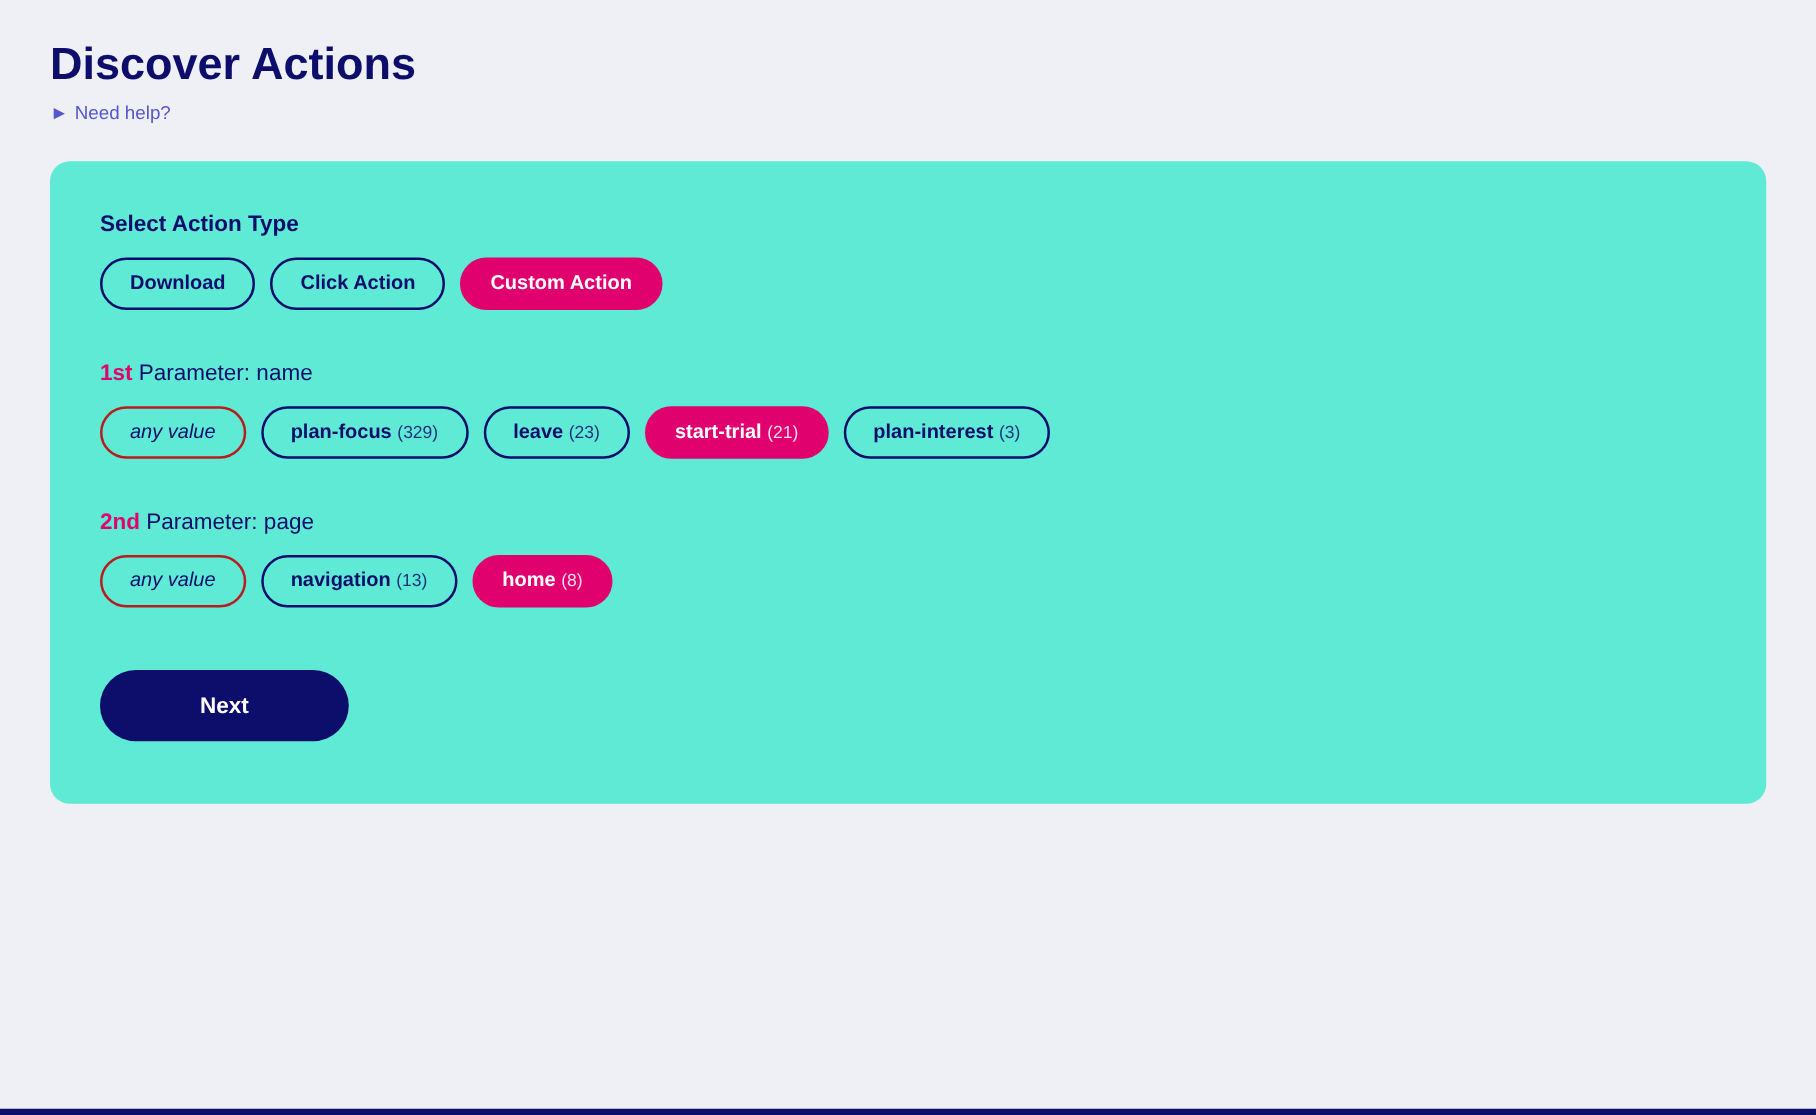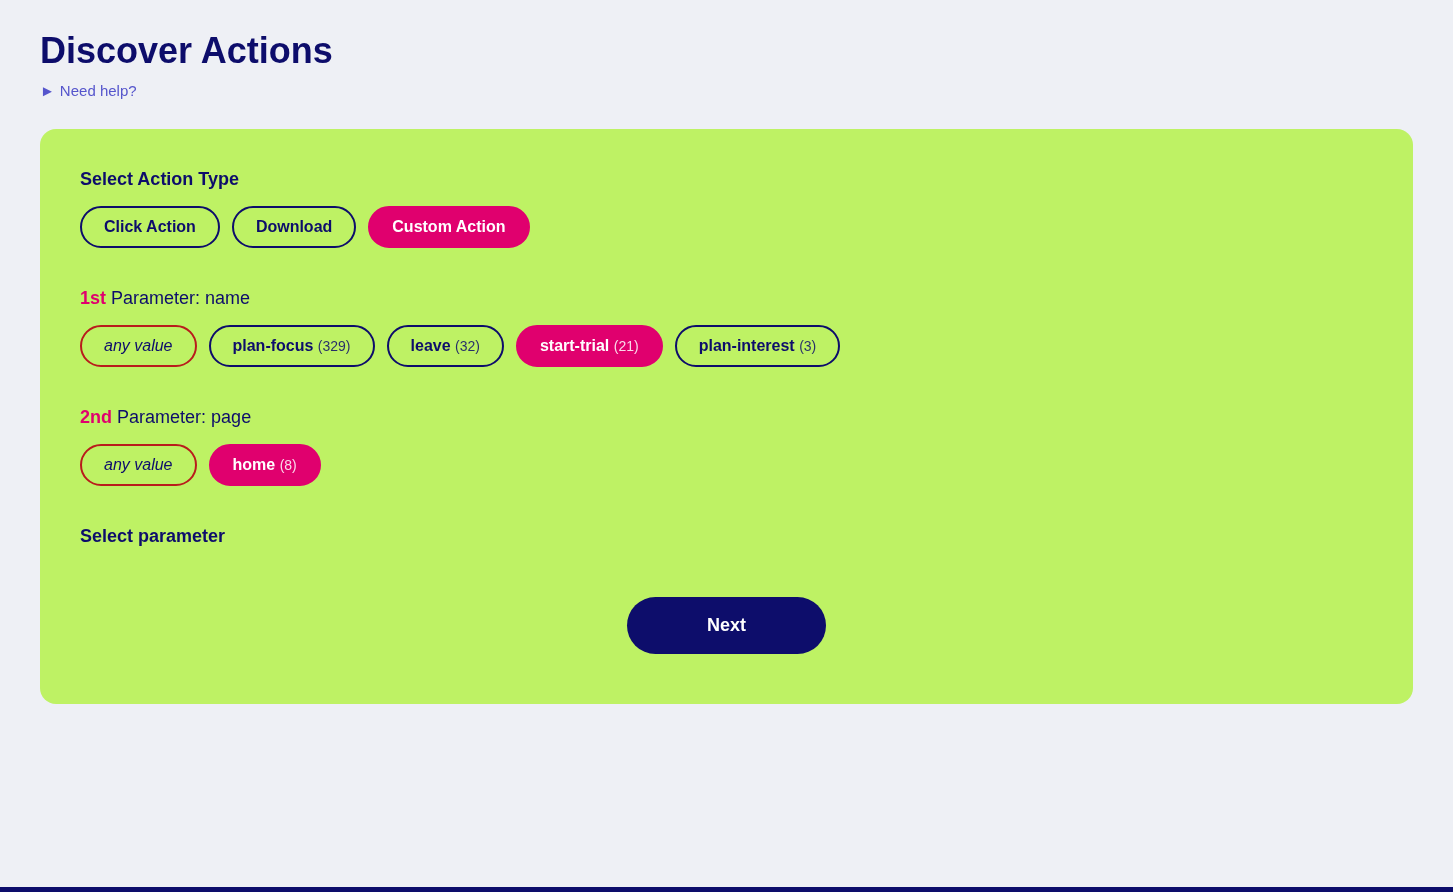--- a/index.html
+++ b/index.html
@@ -26,21 +26,21 @@
       color: #5555cc;
       font-size: 15px;
       cursor: pointer;
       display: flex;
       align-items: center;
       gap: 5px;
       margin-bottom: 30px;
     }
 
     .card {
-      background: #bef264;
+      background: #5eead4;
       border-radius: 16px;
       padding: 40px 40px 50px 40px;
       position: relative;
     }
 
     .section-label {
       font-size: 18px;
       font-weight: 700;
       color: #0d0d6b;
       margin-bottom: 16px;
@@ -98,21 +98,21 @@
 
     .count {
       font-style: normal;
       font-weight: 400;
       font-size: 14px;
       opacity: 0.85;
     }
 
     .next-btn-wrap {
       display: flex;
-      justify-content: center;
+      justify-content: flex-start;
       margin-top: 50px;
     }
 
     .next-btn {
       background: #0d0d6b;
       color: #ffffff;
       border: none;
       border-radius: 50px;
       padding: 18px 80px;
       font-size: 18px;
@@ -136,68 +136,71 @@
 
 <div class="help-link">
   <span>►</span>
   <span>Need help?</span>
 </div>
 
 <div class="card">
 
   <div class="section-label">Select Action Type</div>
   <div class="btn-group">
+    <button class="btn btn-outline">Download</button>
     <button class="btn btn-outline">Click Action</button>
-    <button class="btn btn-outline">Download</button>
     <button class="btn btn-active-pink">Custom Action</button>
   </div>
 
   <div class="param-label">
     <span class="ordinal">1st</span>
     <span> </span>
     <span>Parameter:</span>
     <span> </span>
     <span>name</span>
   </div>
   <div class="btn-group">
     <button class="btn btn-outline-italic">any value</button>
     <button class="btn btn-outline">
       <span>plan-focus</span>
       <span class="count"> (329)</span>
     </button>
     <button class="btn btn-outline">
       <span>leave</span>
-      <span class="count"> (32)</span>
+      <span class="count"> (23)</span>
     </button>
     <button class="btn btn-active-pink">
       <span>start-trial</span>
       <span class="count"> (21)</span>
     </button>
     <button class="btn btn-outline">
       <span>plan-interest</span>
       <span class="count"> (3)</span>
     </button>
   </div>
 
   <div class="param-label">
     <span class="ordinal">2nd</span>
     <span> </span>
     <span>Parameter:</span>
     <span> </span>
     <span>page</span>
   </div>
   <div class="btn-group">
     <button class="btn btn-outline-italic">any value</button>
+    <button class="btn btn-outline">
+      <span>navigation</span>
+      <span class="count"> (13)</span>
+    </button>
     <button class="btn btn-active-pink">
       <span>home</span>
       <span class="count"> (8)</span>
     </button>
   </div>
 
-  <div class="section-label">Select parameter</div>
 
   <div class="next-btn-wrap">
     <button class="next-btn">Next</button>
   </div>
 
 </div>
 
 <div class="bottom-bar"></div>
 
 </body></html>

